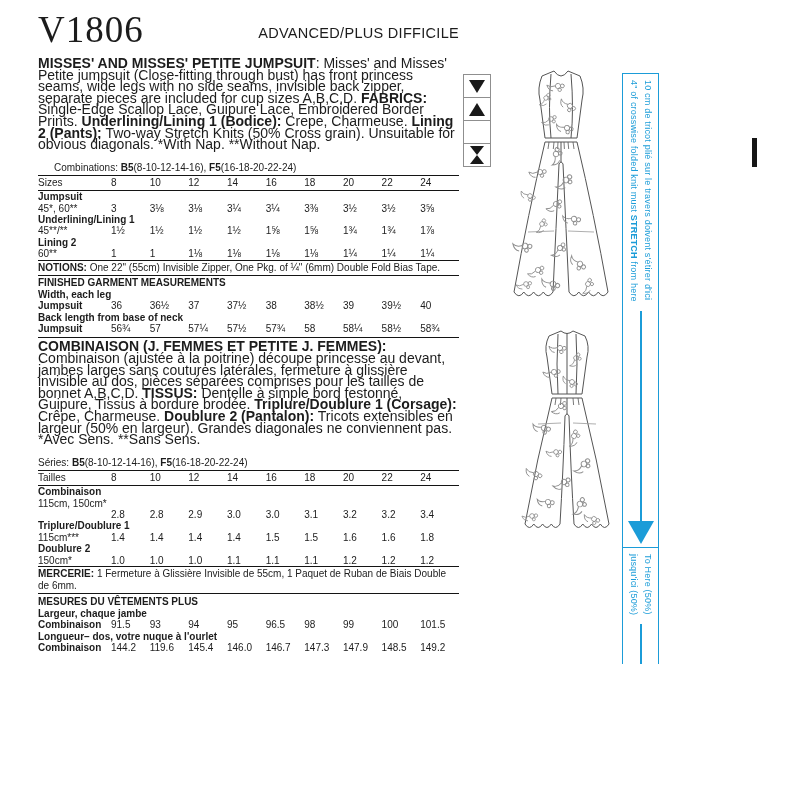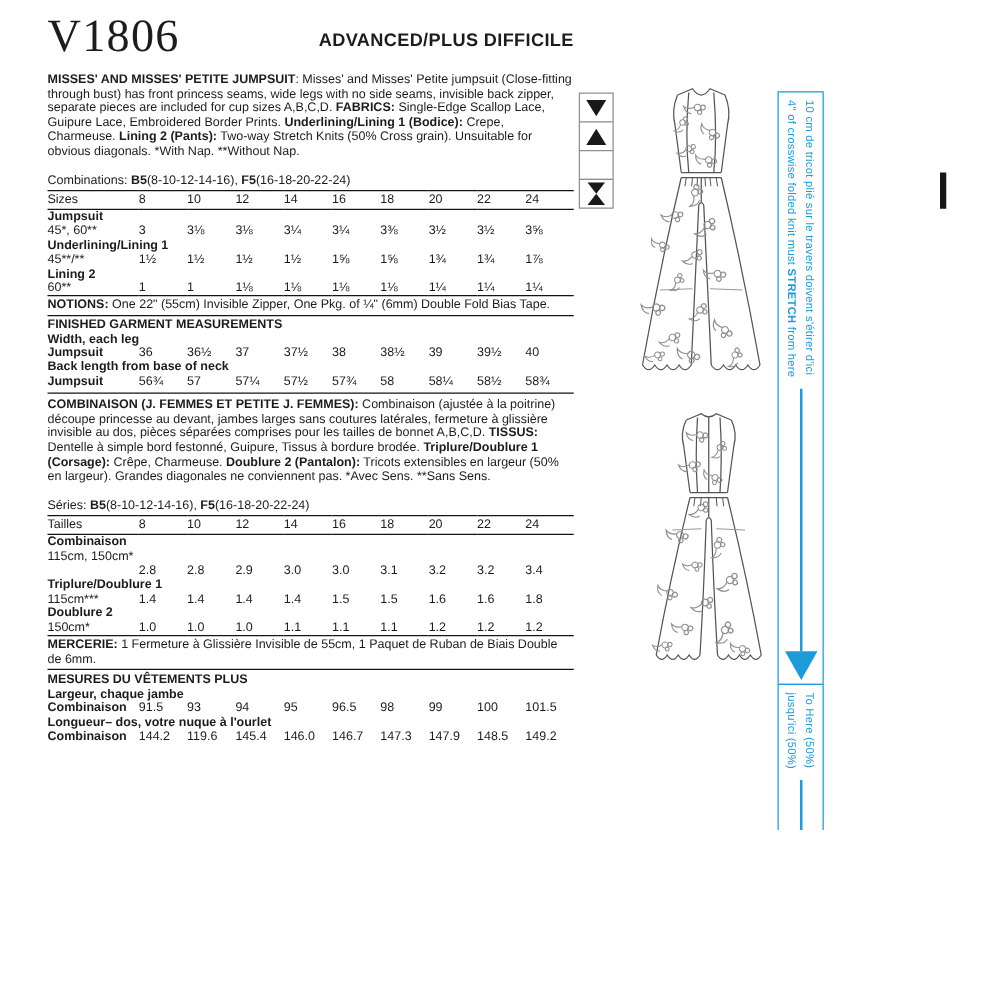--- a/index.html
+++ b/index.html
@@ -1,24 +1,24 @@
 <!DOCTYPE html>
 <html style="--blue: #1b9cd8;"><head>
 <meta charset="utf-8">
 <style>
   html,body{margin:0;padding:0;background:#ffffff;}
   .page{position:relative;width:800px;height:664px;background:#fff;overflow:hidden;
         font-family:"Liberation Sans","DejaVu Sans",sans-serif;color:#1c1c1c;padding-left:36px;}
   .main{position:absolute;left:38px;top:12px;width:421px;}
   .hdr{display:flex;justify-content:space-between;align-items:flex-start;margin-bottom:10px;}
   .pnum{font-family:"Liberation Serif","DejaVu Serif",serif;font-size:37px;line-height:36px;letter-spacing:1px;}
-  .diff{font-size:14.5px;letter-spacing:.3px;margin-top:13px;font-weight:700;}
-  .para{font-size:10px;line-height:11.6px;margin:0 0 11px 0;text-align:left;}
+  .diff{font-size:14.5px;letter-spacing:.3px;margin-top:13px;font-weight:400;}
+  .para{font-size:14px;line-height:11.6px;margin:0 0 11px 0;text-align:left;}
   .b{font-weight:bold;}
-  .combos{font-size:10px;line-height:12px;margin:0 0 1px 0;}
+  .combos{font-size:10px;line-height:12px;margin:0 0 1px 16px;}
   table{border-collapse:collapse;table-layout:fixed;width:421px;}
   td,th{font-size:10px;line-height:11.4px;padding:0;text-align:left;font-weight:normal;
         vertical-align:baseline;white-space:nowrap;overflow:visible;}
   thead th{font-weight:normal;padding:1.5px 0;border-top:1.4px solid #141414;border-bottom:1.4px solid #141414;}
   table.bb{border-bottom:1.4px solid #141414;}
   .sect{font-size:10px;line-height:11.6px;}
   .rule-b{border-bottom:1.4px solid #141414;}
   .notions{padding:1px 0 2px;}
   .fin{padding:1px 0 3px;}
   .sect-title{font-weight:bold;}

